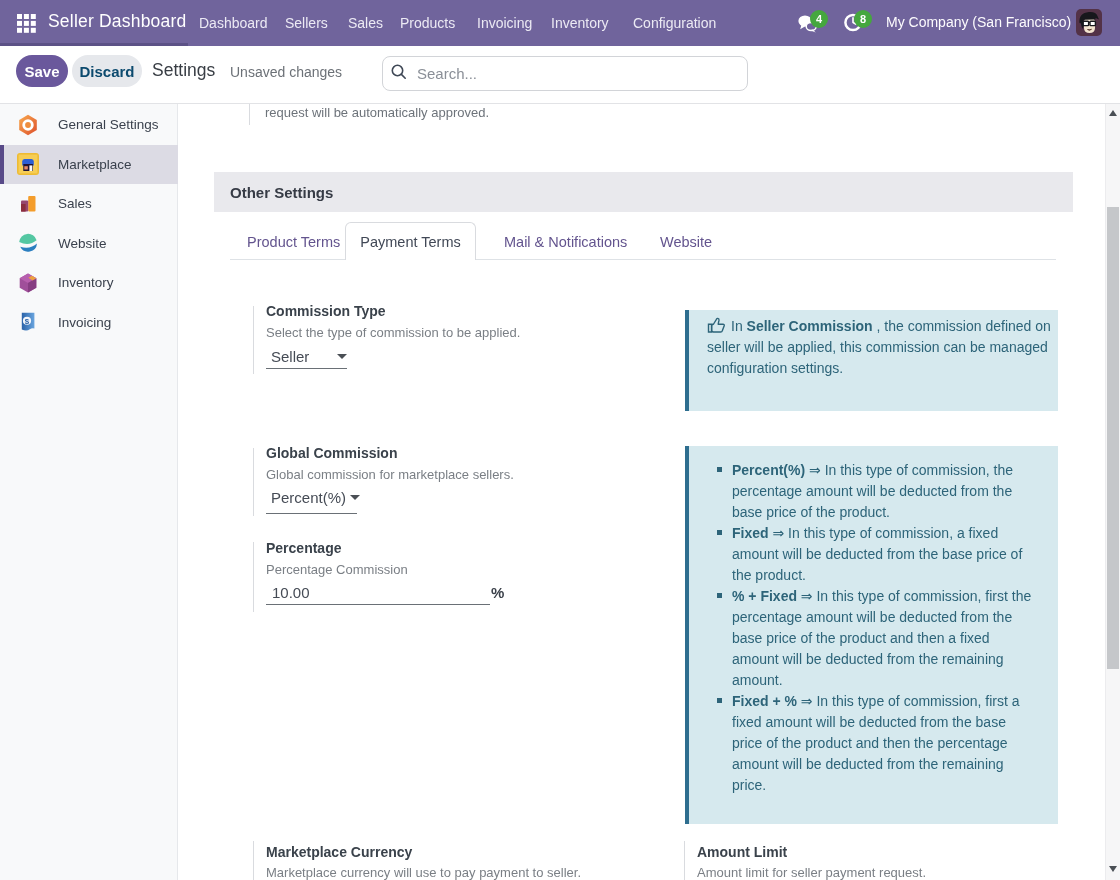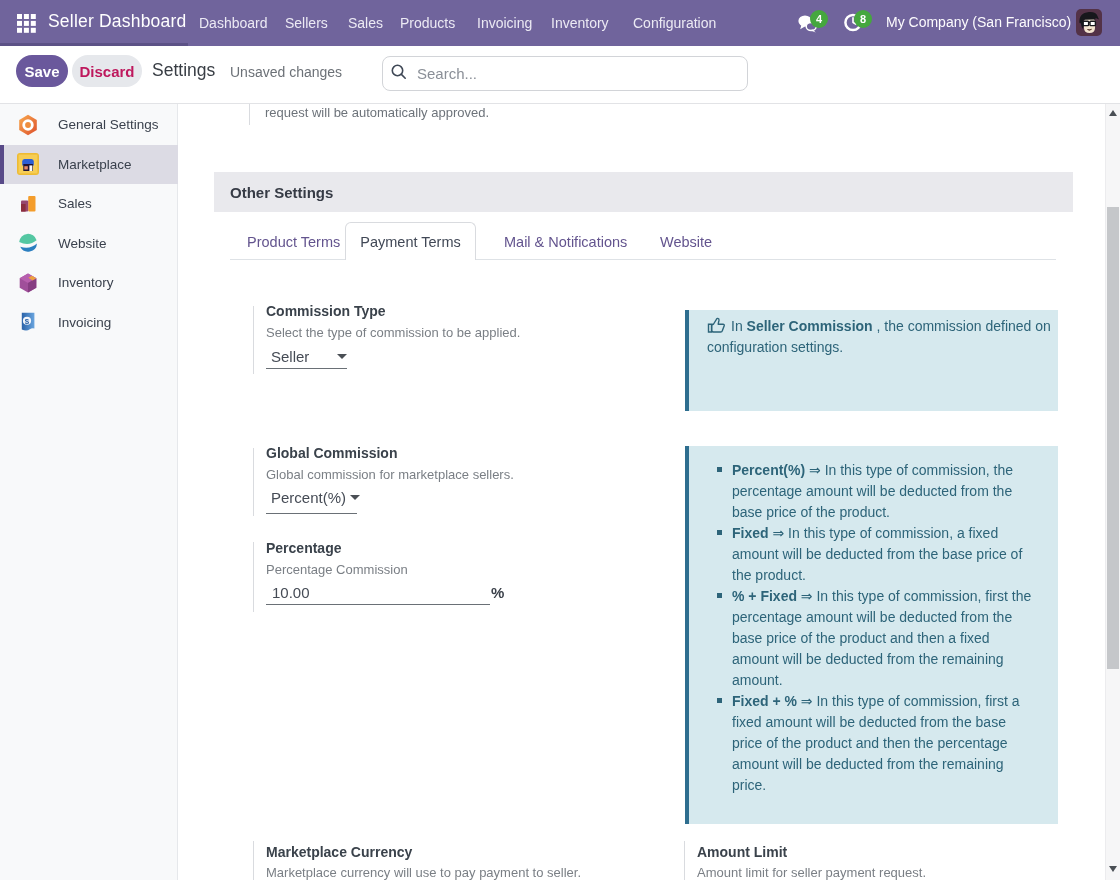--- a/index.html
+++ b/index.html
@@ -13,21 +13,21 @@
 .brand{left:48px;top:11px;font-size:17.5px;font-weight:400;color:#fff;letter-spacing:.2px}
 .nav{top:15px;font-size:14px;color:#eceaf4}
 .companytxt{left:886px;top:14px;font-size:14px;color:#fdfcfe}
 .badge{width:18px;height:18px;border-radius:50%;background:#45a73e;color:#fff;
   font-size:11px;font-weight:700;text-align:center;line-height:18px}
 
 #ctrlbar{left:0;top:46px;width:1120px;height:58px;background:#fff;border-bottom:1px solid #e2e3e6}
 .btn{height:32px;top:55px;border-radius:16px;font-size:15px;font-weight:700;
   display:flex;align-items:center;justify-content:center}
 #savebtn{left:16px;width:52px;background:#6a589c;color:#fff}
-#discardbtn{left:72px;width:70px;background:#e6e8ec;color:#be185d}
+#discardbtn{left:72px;width:70px;background:#e6e8ec;color:#0c4a6e}
 #settingstitle{left:152px;top:60px;font-size:17.5px;color:#383d44}
 #unsaved{left:230px;top:64px;font-size:14px;color:#6c7177}
 #searchbox{left:382px;top:56px;width:366px;height:35px;border:1px solid #d2d4d8;border-radius:8px;background:#fff}
 #searchtxt{left:417px;top:65px;font-size:15px;color:#8a8f97}
 
 #sidebar{left:0;top:104px;width:178px;height:776px;background:#f8f9fa;border-right:1px solid #e6e8eb}
 .srow{position:absolute;left:0;width:178px;height:39.5px;display:flex;align-items:center}
 .srow svg{margin-left:17px;flex:none}
 .srow .lbl{margin-left:19px;font-size:13.5px;color:#3a414d}
 #selrow{background:#dcdbe4;border-left:4px solid #584a88}
@@ -212,20 +212,21 @@
   <div class="abs selval" style="left:271px;top:348px">Seller</div>
   <div class="abs caret" style="left:337px;top:354px"></div>
   <div class="abs uline" style="left:266px;top:368px;width:81px"></div>
 
   <div class="abs ibox" style="left:685px;top:310px;width:373px;height:101px"></div>
   <div class="abs itext" style="left:707px;top:316px;white-space:nowrap">
     <div><svg style="vertical-align:-4px;margin-right:5px" width="19" height="19" viewBox="0 0 19 19" fill="none" stroke="#2d6479" stroke-width="1.4">
       <path d="M1.5 8.2 H4.6 V16 H1.5 Z"></path>
       <path d="M4.6 15.2 L6.2 16 H13.6 Q15 16 15.4 14.6 L17.2 9.8 Q17.6 8.2 16 8.2 H11.2 L12 4.2 Q12.2 2.6 10.8 2.4 Q9.9 2.3 9.4 3.4 L6.6 8 L4.6 9 Z" stroke-linejoin="round"></path>
     </svg>In <b>Seller Commission</b> , the commission defined on</div>
+    <div>seller will be applied, this commission can be managed</div>
     <div>configuration settings.</div>
   </div>
 
   <div class="abs vline" style="left:253px;top:448px;height:68px"></div>
   <div class="abs stitle" style="left:266px;top:445px">Global Commission</div>
   <div class="abs sdesc" style="left:266px;top:467px">Global commission for marketplace sellers.</div>
   <div class="abs selval" style="left:271px;top:489px">Percent(%)</div>
   <div class="abs caret" style="left:350px;top:495px"></div>
   <div class="abs uline" style="left:266px;top:513px;width:91px"></div>
 

